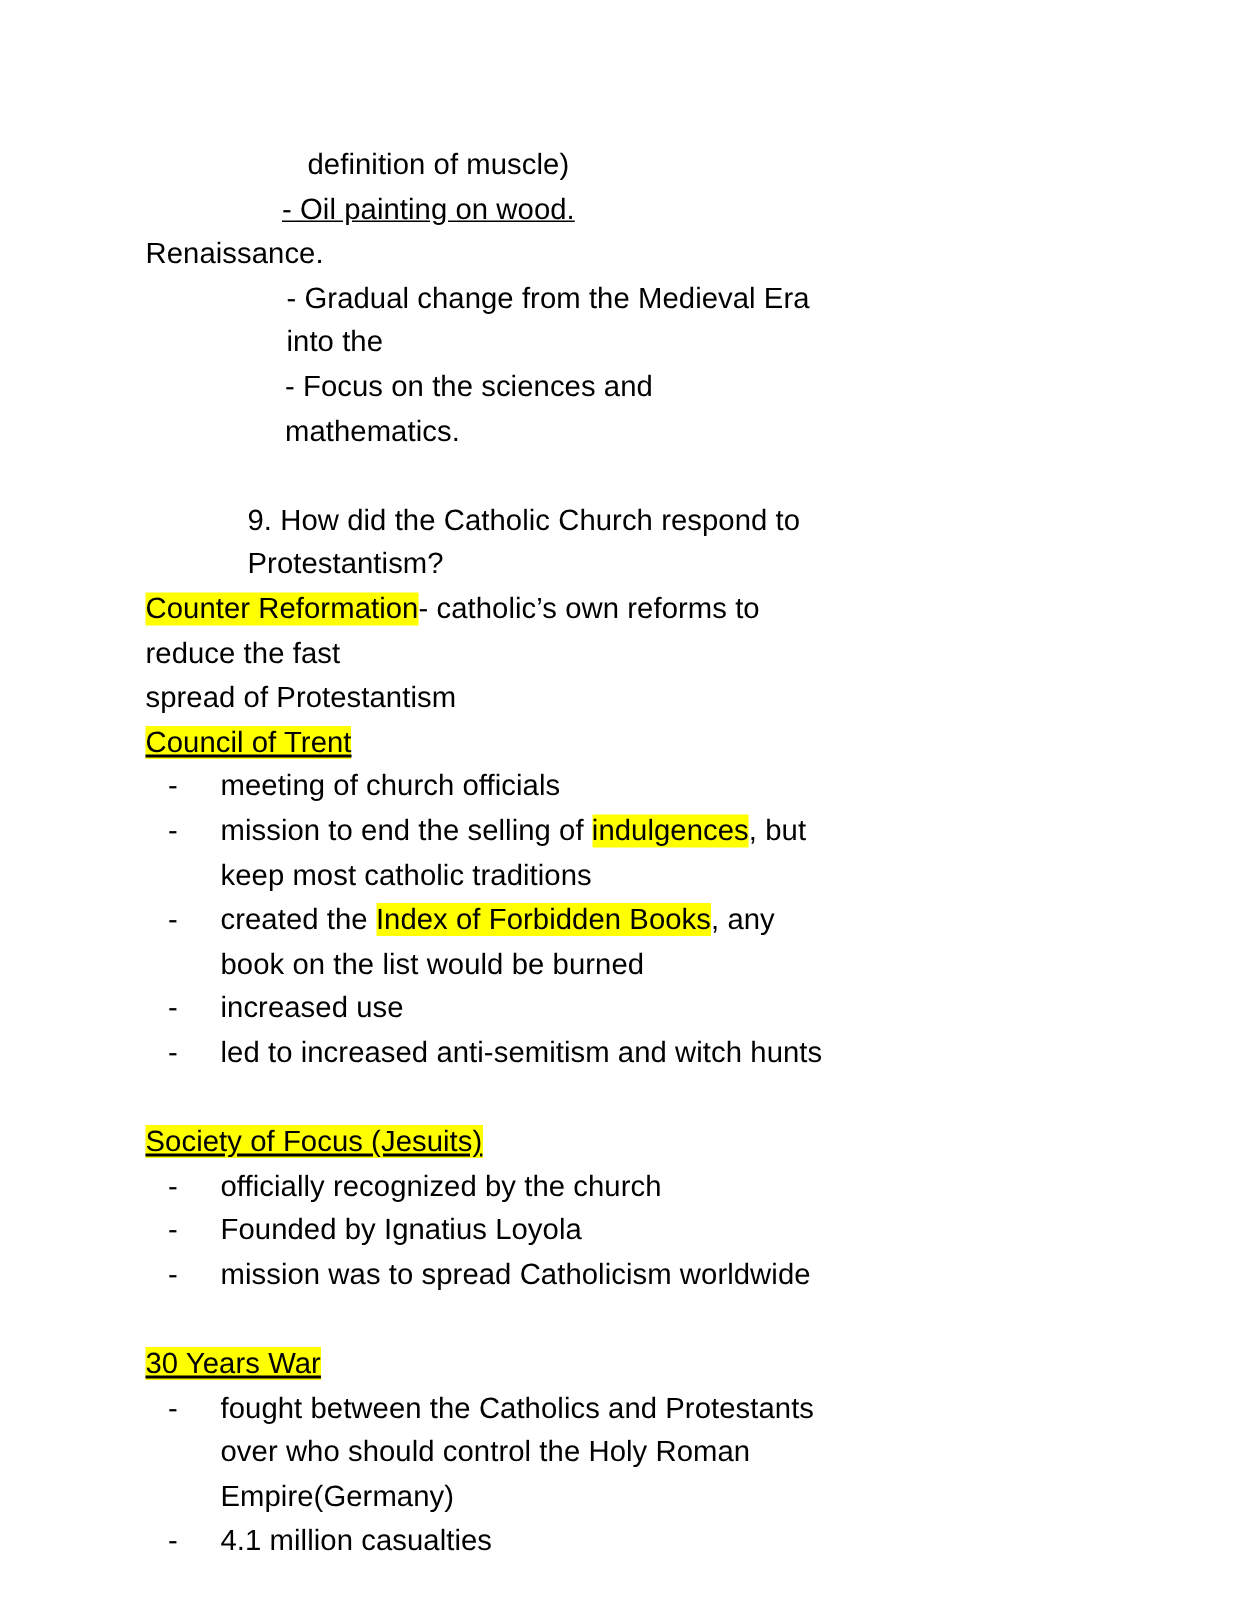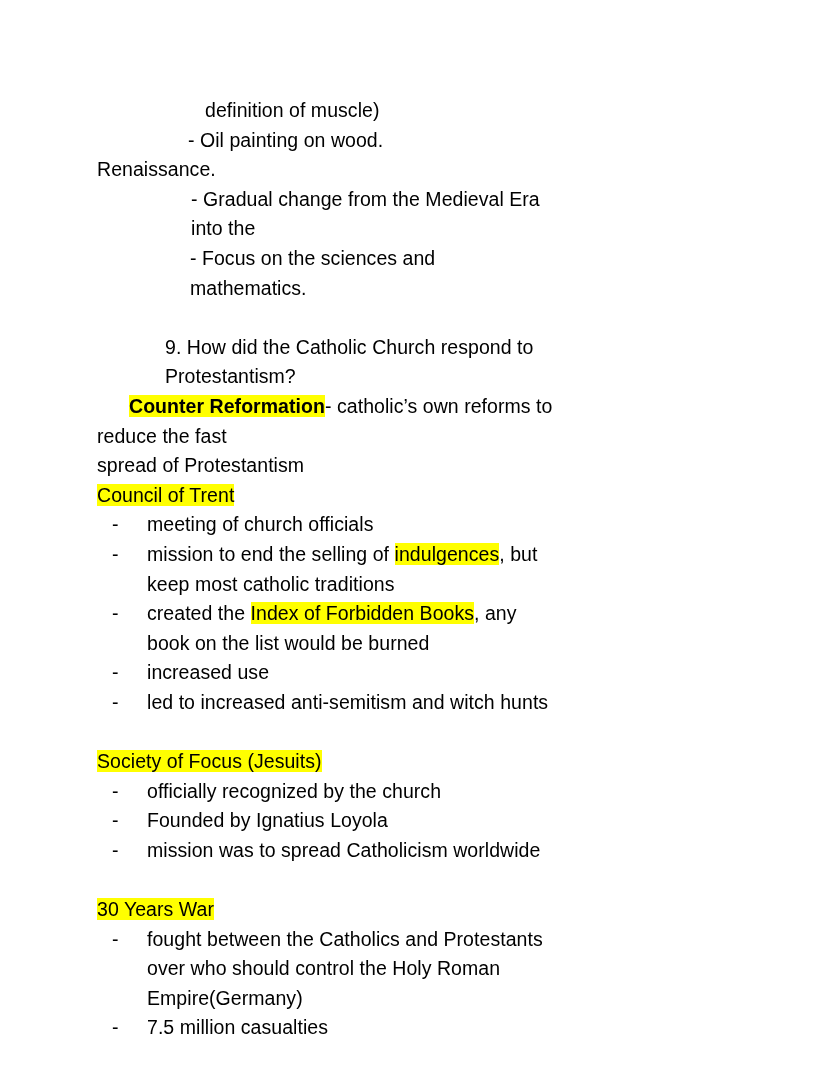--- a/index.html
+++ b/index.html
@@ -29,21 +29,21 @@
     letter-spacing: 0.05px;
   }
   
   .line {
     white-space: pre-wrap;
     margin: 0;
   }
   
   .ind-0   { padding-left: 0; }
   .ind-a   { padding-left: 108px; }  
-  .ind-b   { padding-left: 91px;  }  
+  .ind-b   { padding-left: 91px; text-decoration: underline;  }  
   .ind-c   { padding-left: 94px;  }  
   .ind-d   { padding-left: 93px;  }  
   .ind-q   { padding-left: 68px;  }  
 
   
   .cont { padding-left: 0; }
 
   
   .blank {
     height: 29.6px;
@@ -71,26 +71,27 @@
   }
 
   
   .hl {
     background-color: #ffff00;
     box-decoration-break: clone;
     -webkit-box-decoration-break: clone;
   }
   .hl-u {
     background-color: #ffff00;
+    text-decoration: underline;
     text-decoration-thickness: 1.5px;
     text-underline-offset: 2px;
     box-decoration-break: clone;
     -webkit-box-decoration-break: clone;
   }
-  .b { font-weight: bold; margin-left: 32px; }
+  .b { font-weight: normal; }
 
   .heading {
     margin: 0;
     font-size: 19.5px;
     font-weight: normal;
     line-height: 29.6px;
   }
 </style>
 </head>
 <body>
@@ -161,18 +162,18 @@
     <div class="blank">&nbsp;</div>
 
     <p class="heading"><span class="hl-u">30 Years War</span></p>
     <ul class="bullets">
       <li class="bullet">
         <span class="dash">-</span>
         <span class="btext"><span>fought between the Catholics and Protestants over who should control the Holy Roman Empire(Germany)</span></span>
       </li>
       <li class="bullet">
         <span class="dash">-</span>
-        <span class="btext"><span>7.5 million casualties</span></span>
+        <span class="btext"><span>4.1 million casualties</span></span>
       </li>
     </ul>
 
   </div>
 </div>
 
 </body></html>

